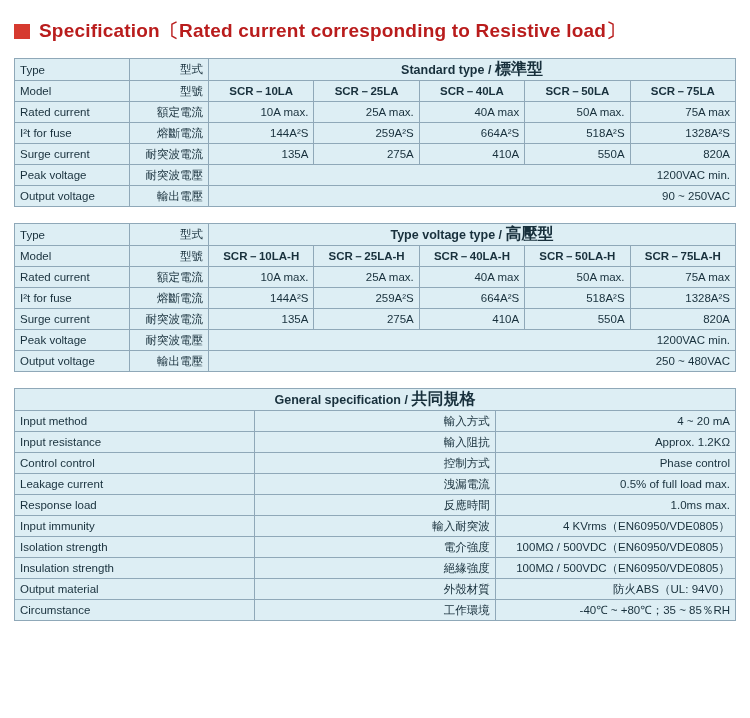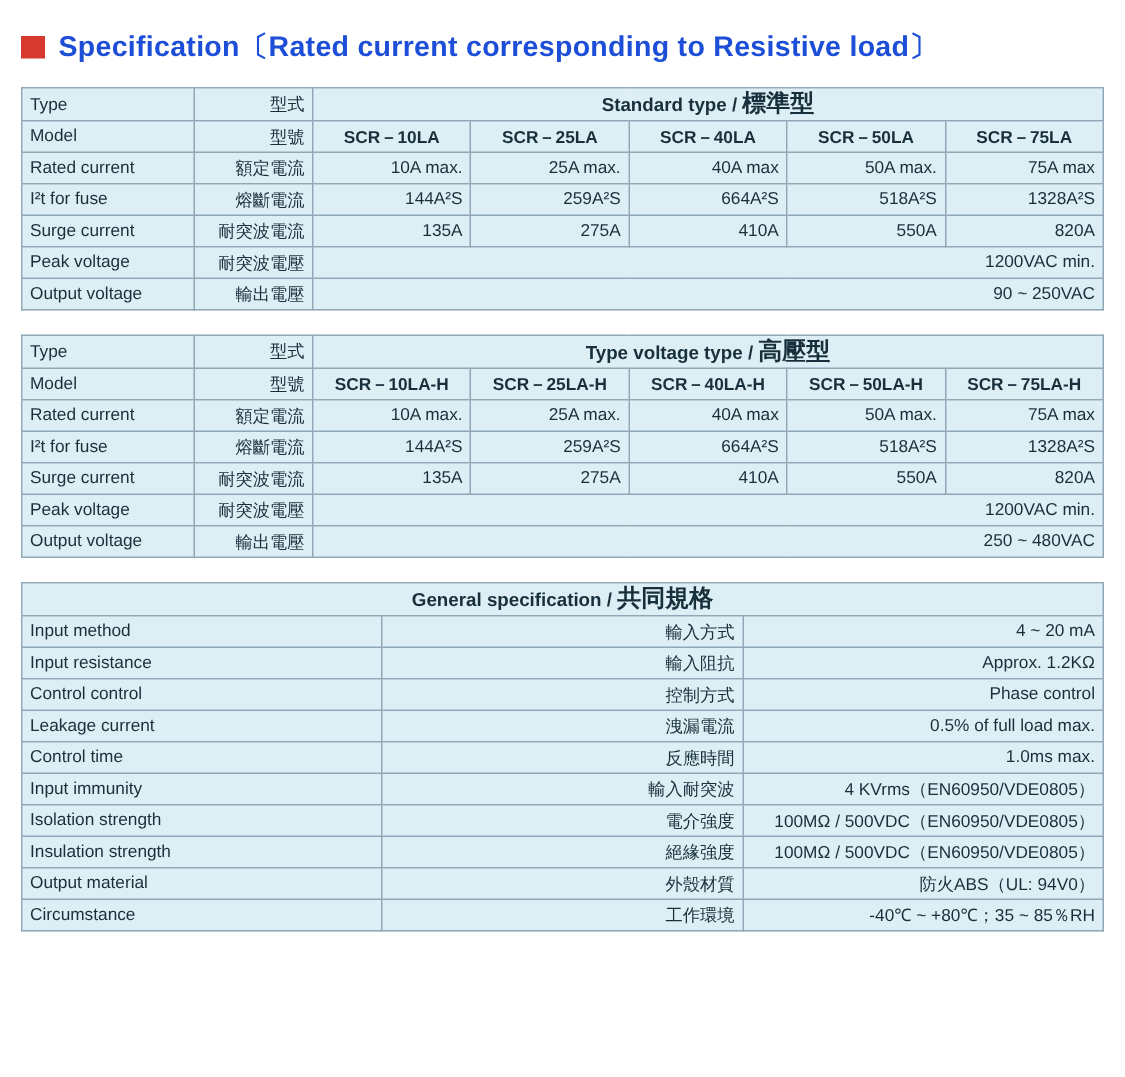--- a/index.html
+++ b/index.html
@@ -32,21 +32,21 @@
   .title-marker {
     width: 16px;
     height: 15px;
     background: #d63a2f;
     margin-right: 9px;
     flex: 0 0 auto;
   }
   .title-text {
     font-size: 19px;
     font-weight: bold;
-    color: #1d4ed8;
+    color: #b91c1c;
     letter-spacing: 0.2px;
     white-space: nowrap;
   }
 
   
   table.spec {
     width: 722px;
     border-collapse: collapse;
     table-layout: fixed;
     margin-bottom: 16px;
@@ -242,21 +242,21 @@
         <td class="label-en">Control control</td>
         <td class="label-zh">控制方式</td>
         <td class="val">Phase control</td>
       </tr>
       <tr>
         <td class="label-en">Leakage current</td>
         <td class="label-zh">洩漏電流</td>
         <td class="val">0.5% of full load max.</td>
       </tr>
       <tr>
-        <td class="label-en">Control time</td>
+        <td class="label-en">Response load</td>
         <td class="label-zh">反應時間</td>
         <td class="val">1.0ms max.</td>
       </tr>
       <tr>
         <td class="label-en">Input immunity</td>
         <td class="label-zh">輸入耐突波</td>
         <td class="val">4 KVrms（EN60950/VDE0805）</td>
       </tr>
       <tr>
         <td class="label-en">Isolation strength</td>

